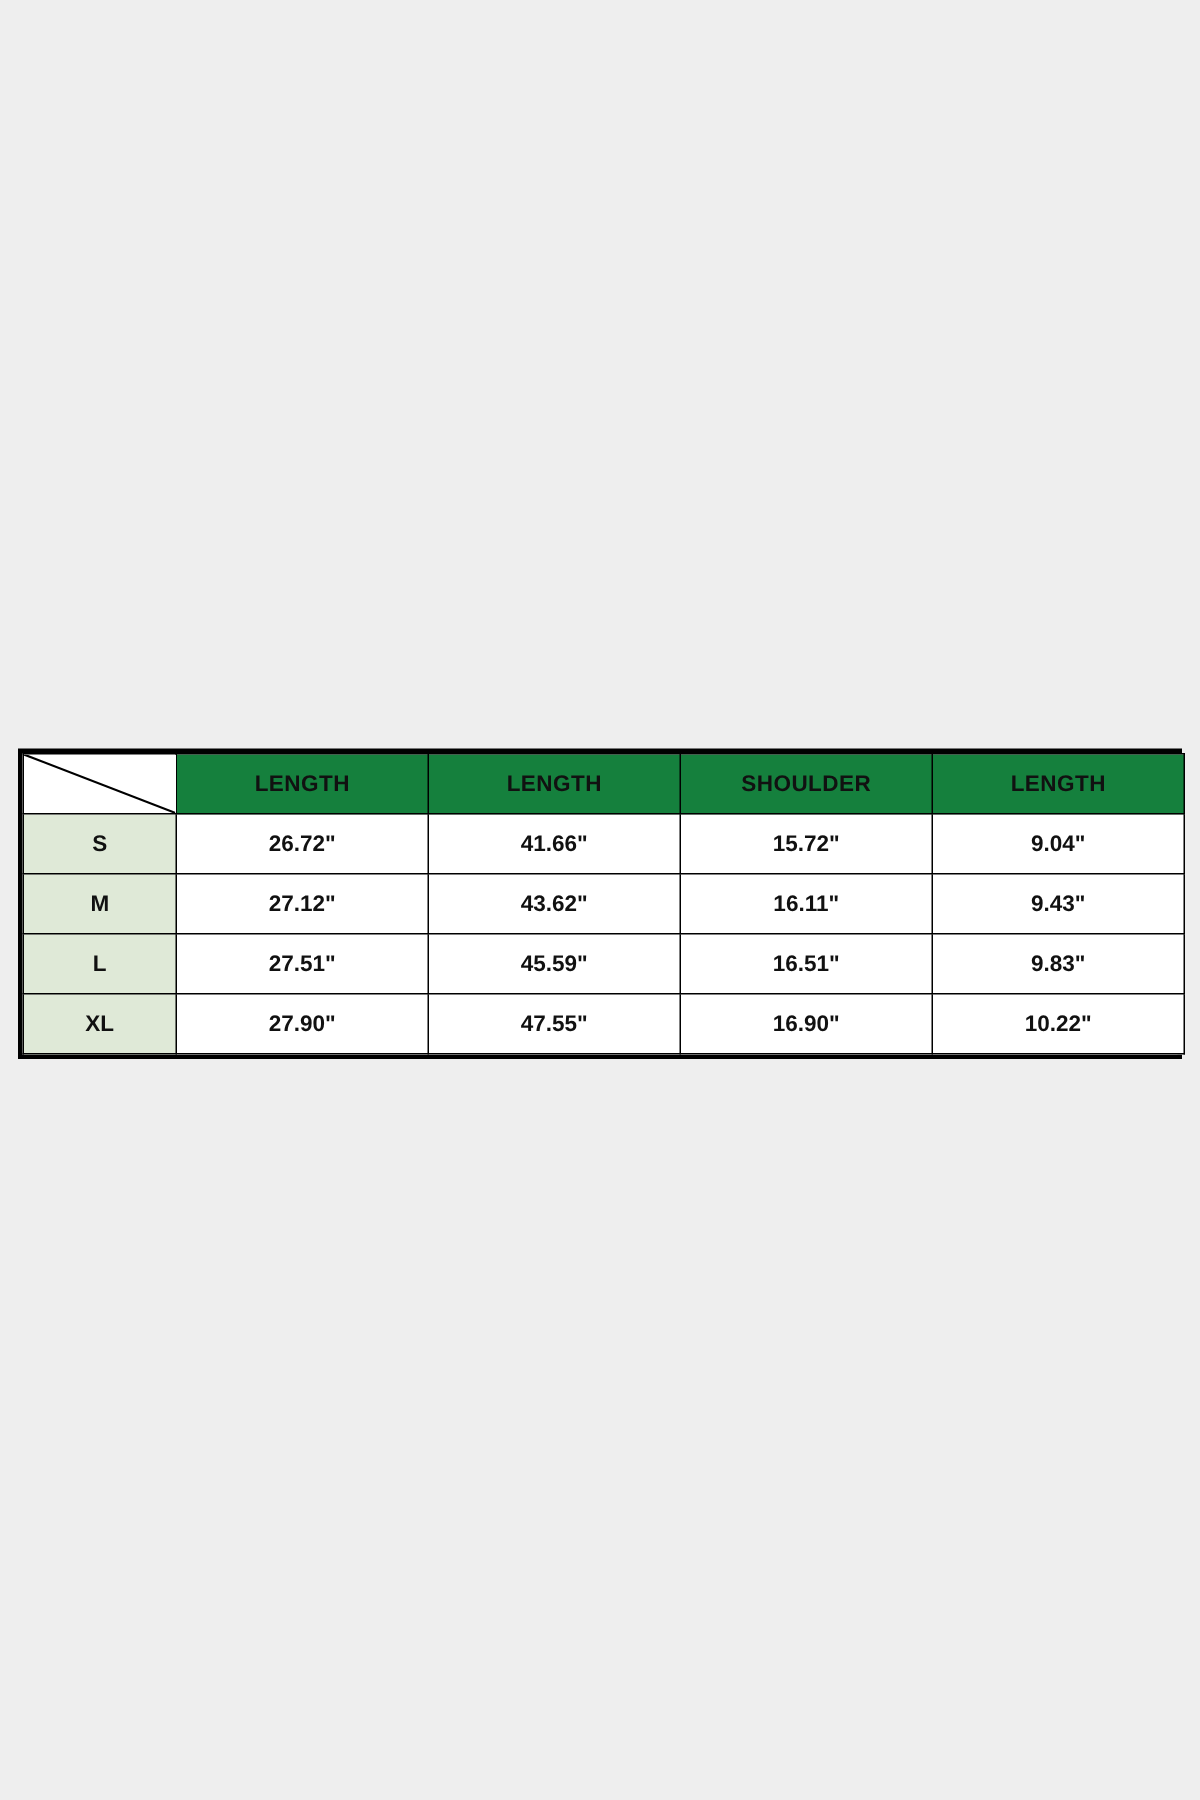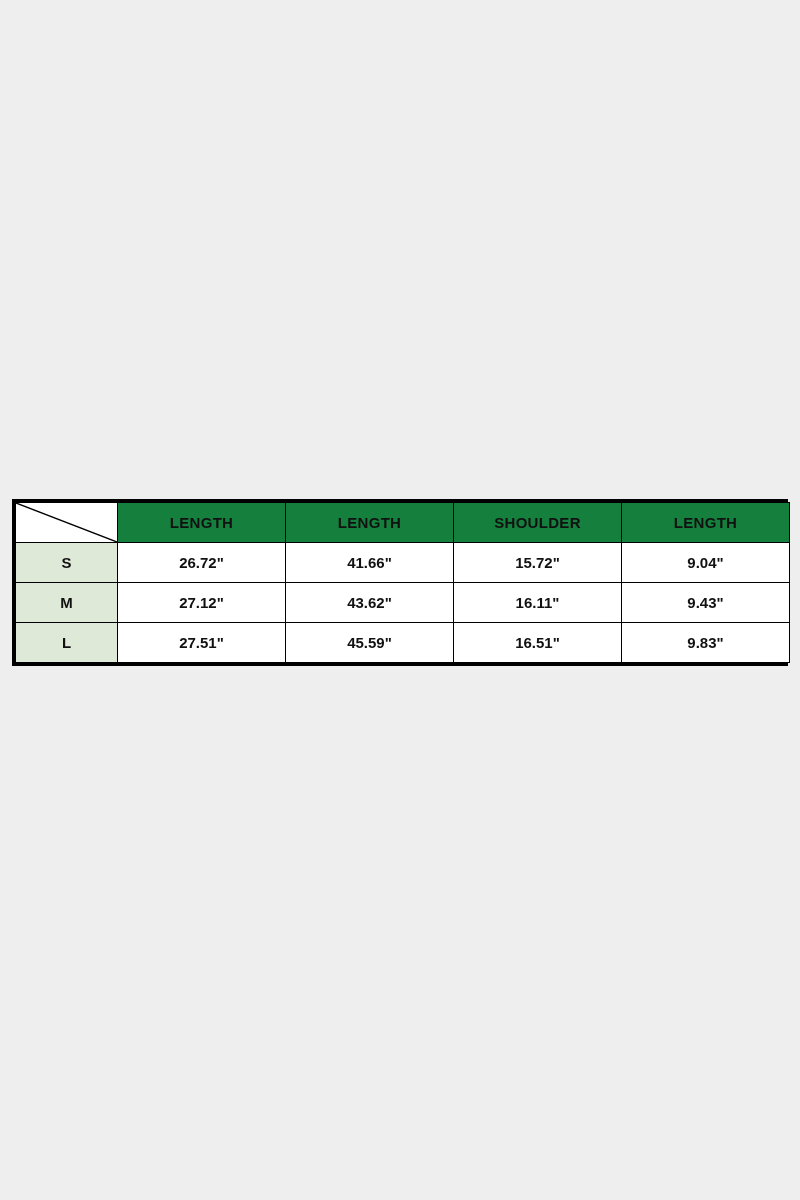--- a/index.html
+++ b/index.html
@@ -129,15 +129,22 @@
         <td class="measure-value">16.11"</td>
         <td class="measure-value">9.43"</td>
       </tr>
       <tr>
         <td class="size-label">L</td>
         <td class="measure-value">27.51"</td>
         <td class="measure-value">45.59"</td>
         <td class="measure-value">16.51"</td>
         <td class="measure-value">9.83"</td>
       </tr>
+      <tr>
+        <td class="size-label">XL</td>
+        <td class="measure-value">27.90"</td>
+        <td class="measure-value">47.55"</td>
+        <td class="measure-value">16.90"</td>
+        <td class="measure-value">10.22"</td>
+      </tr>
     </tbody>
   </table>
 </div>
 
 </body></html>

